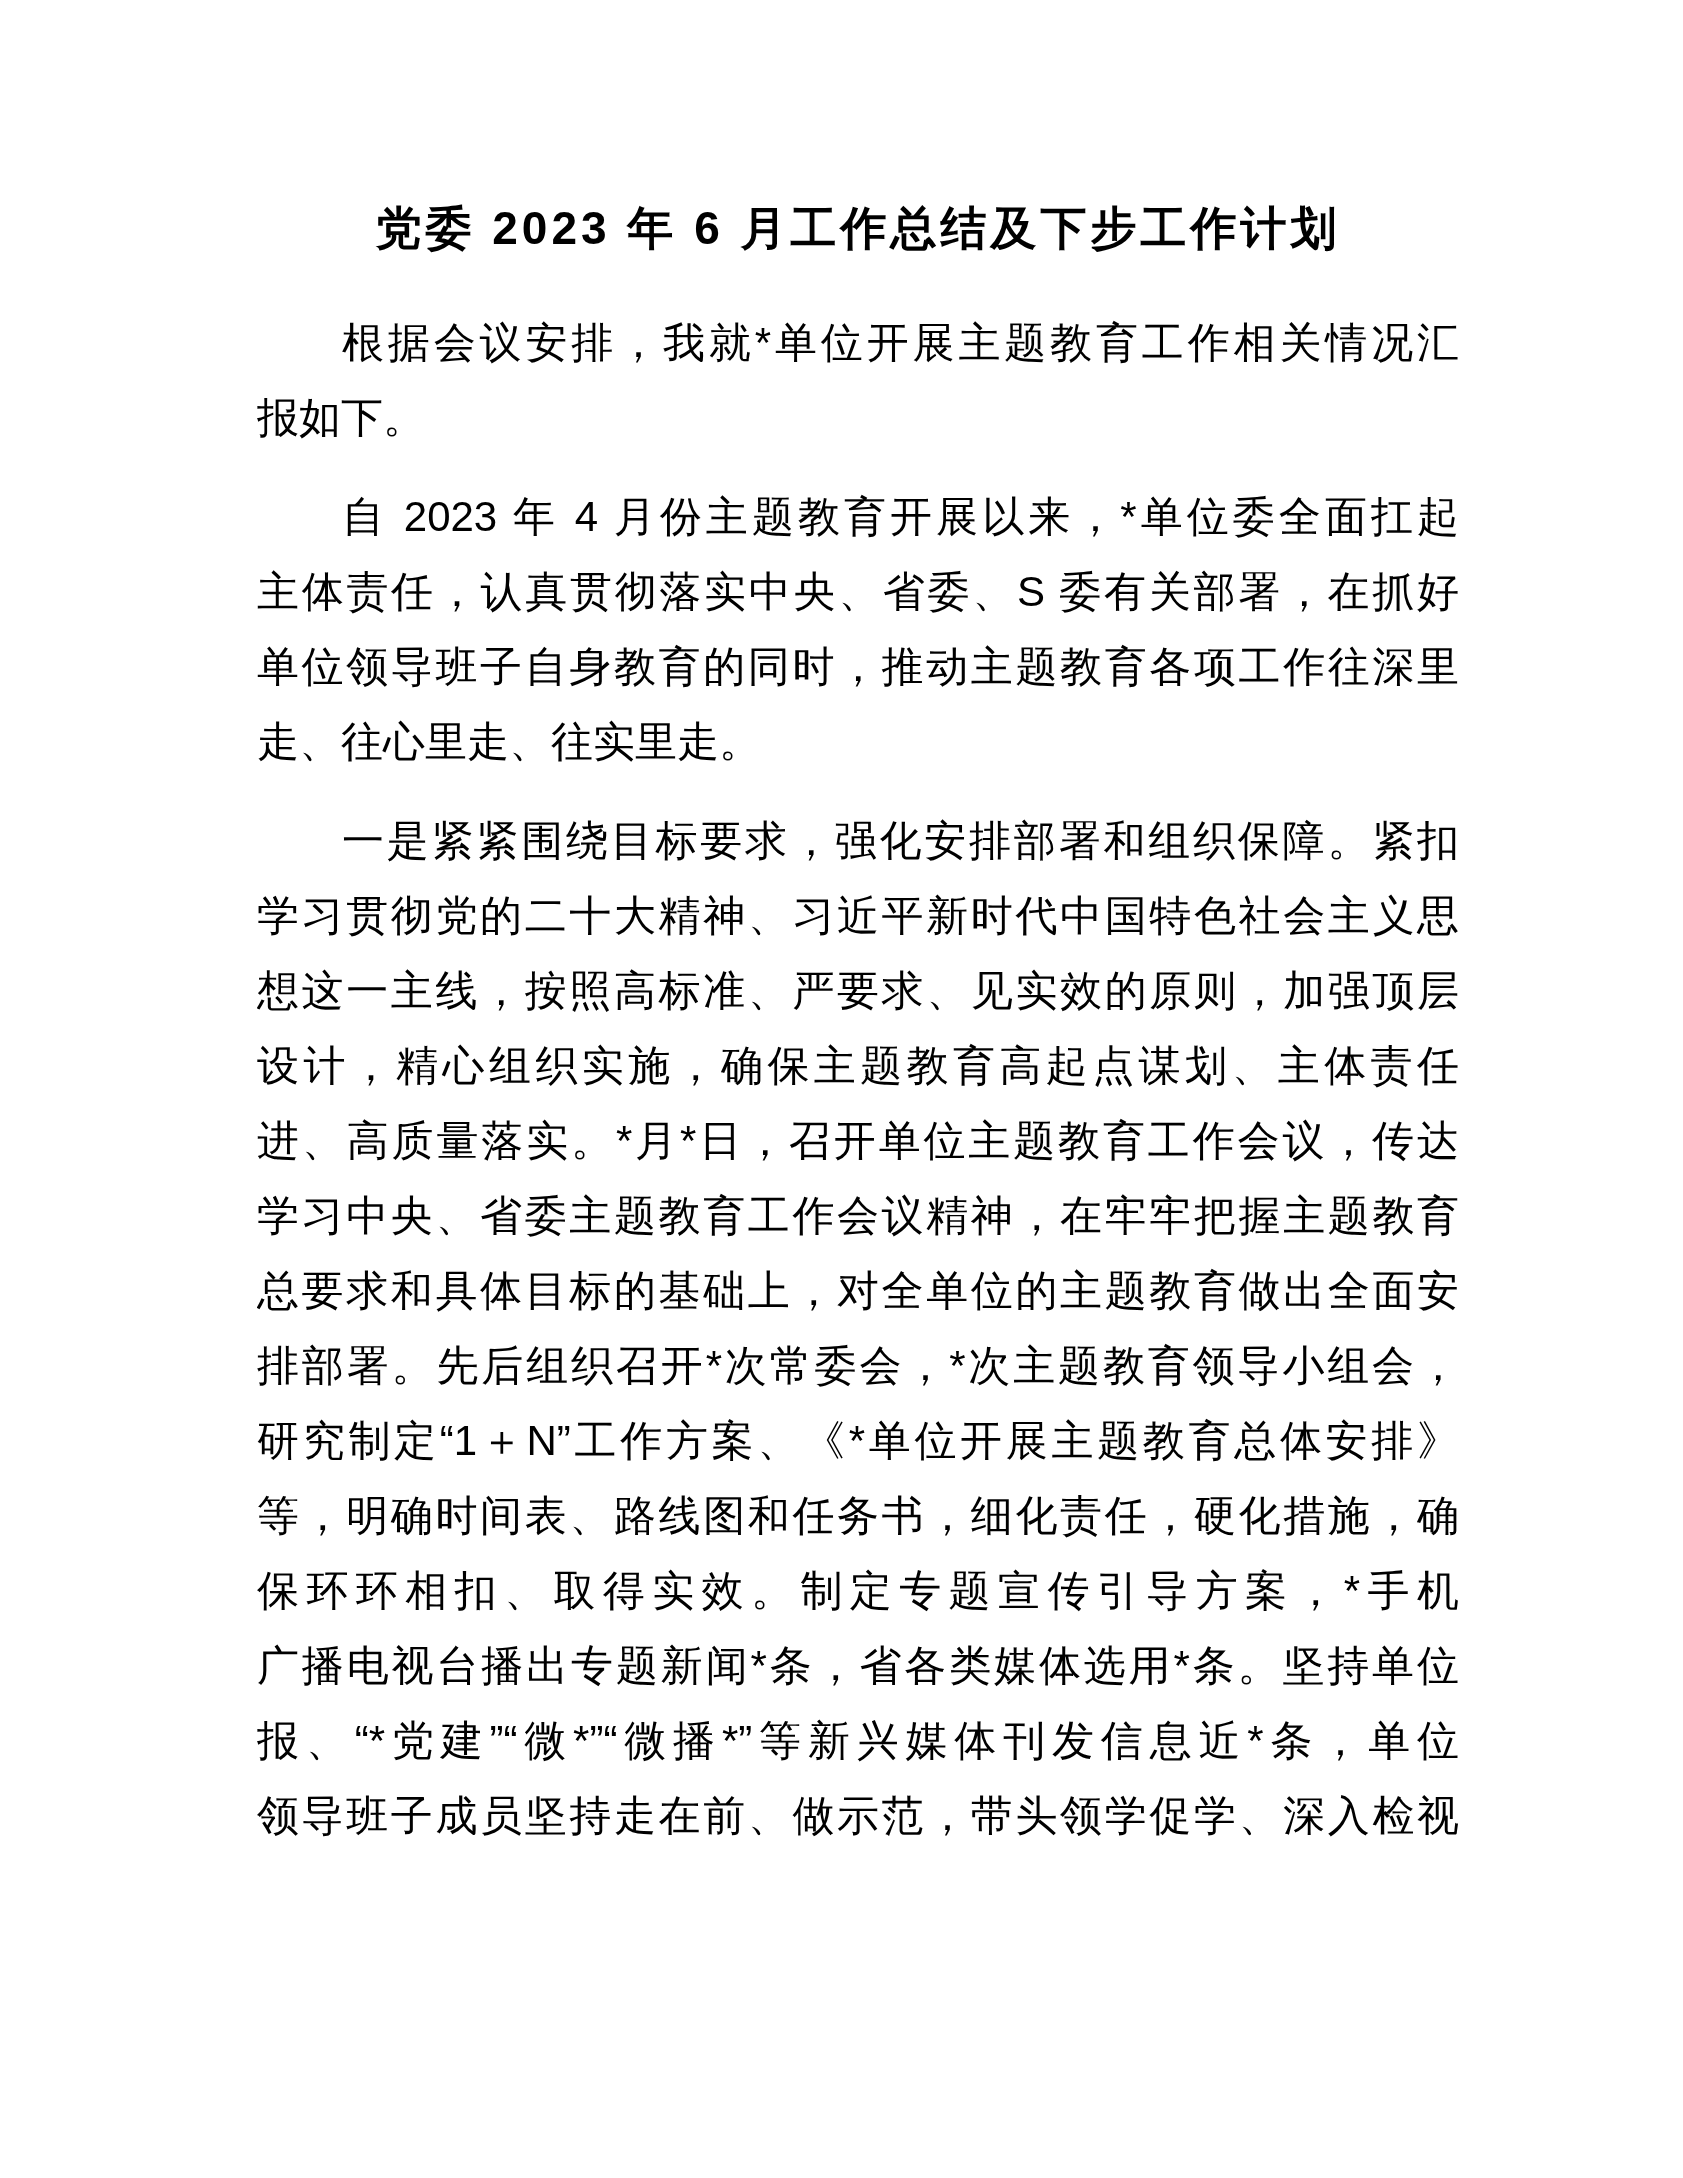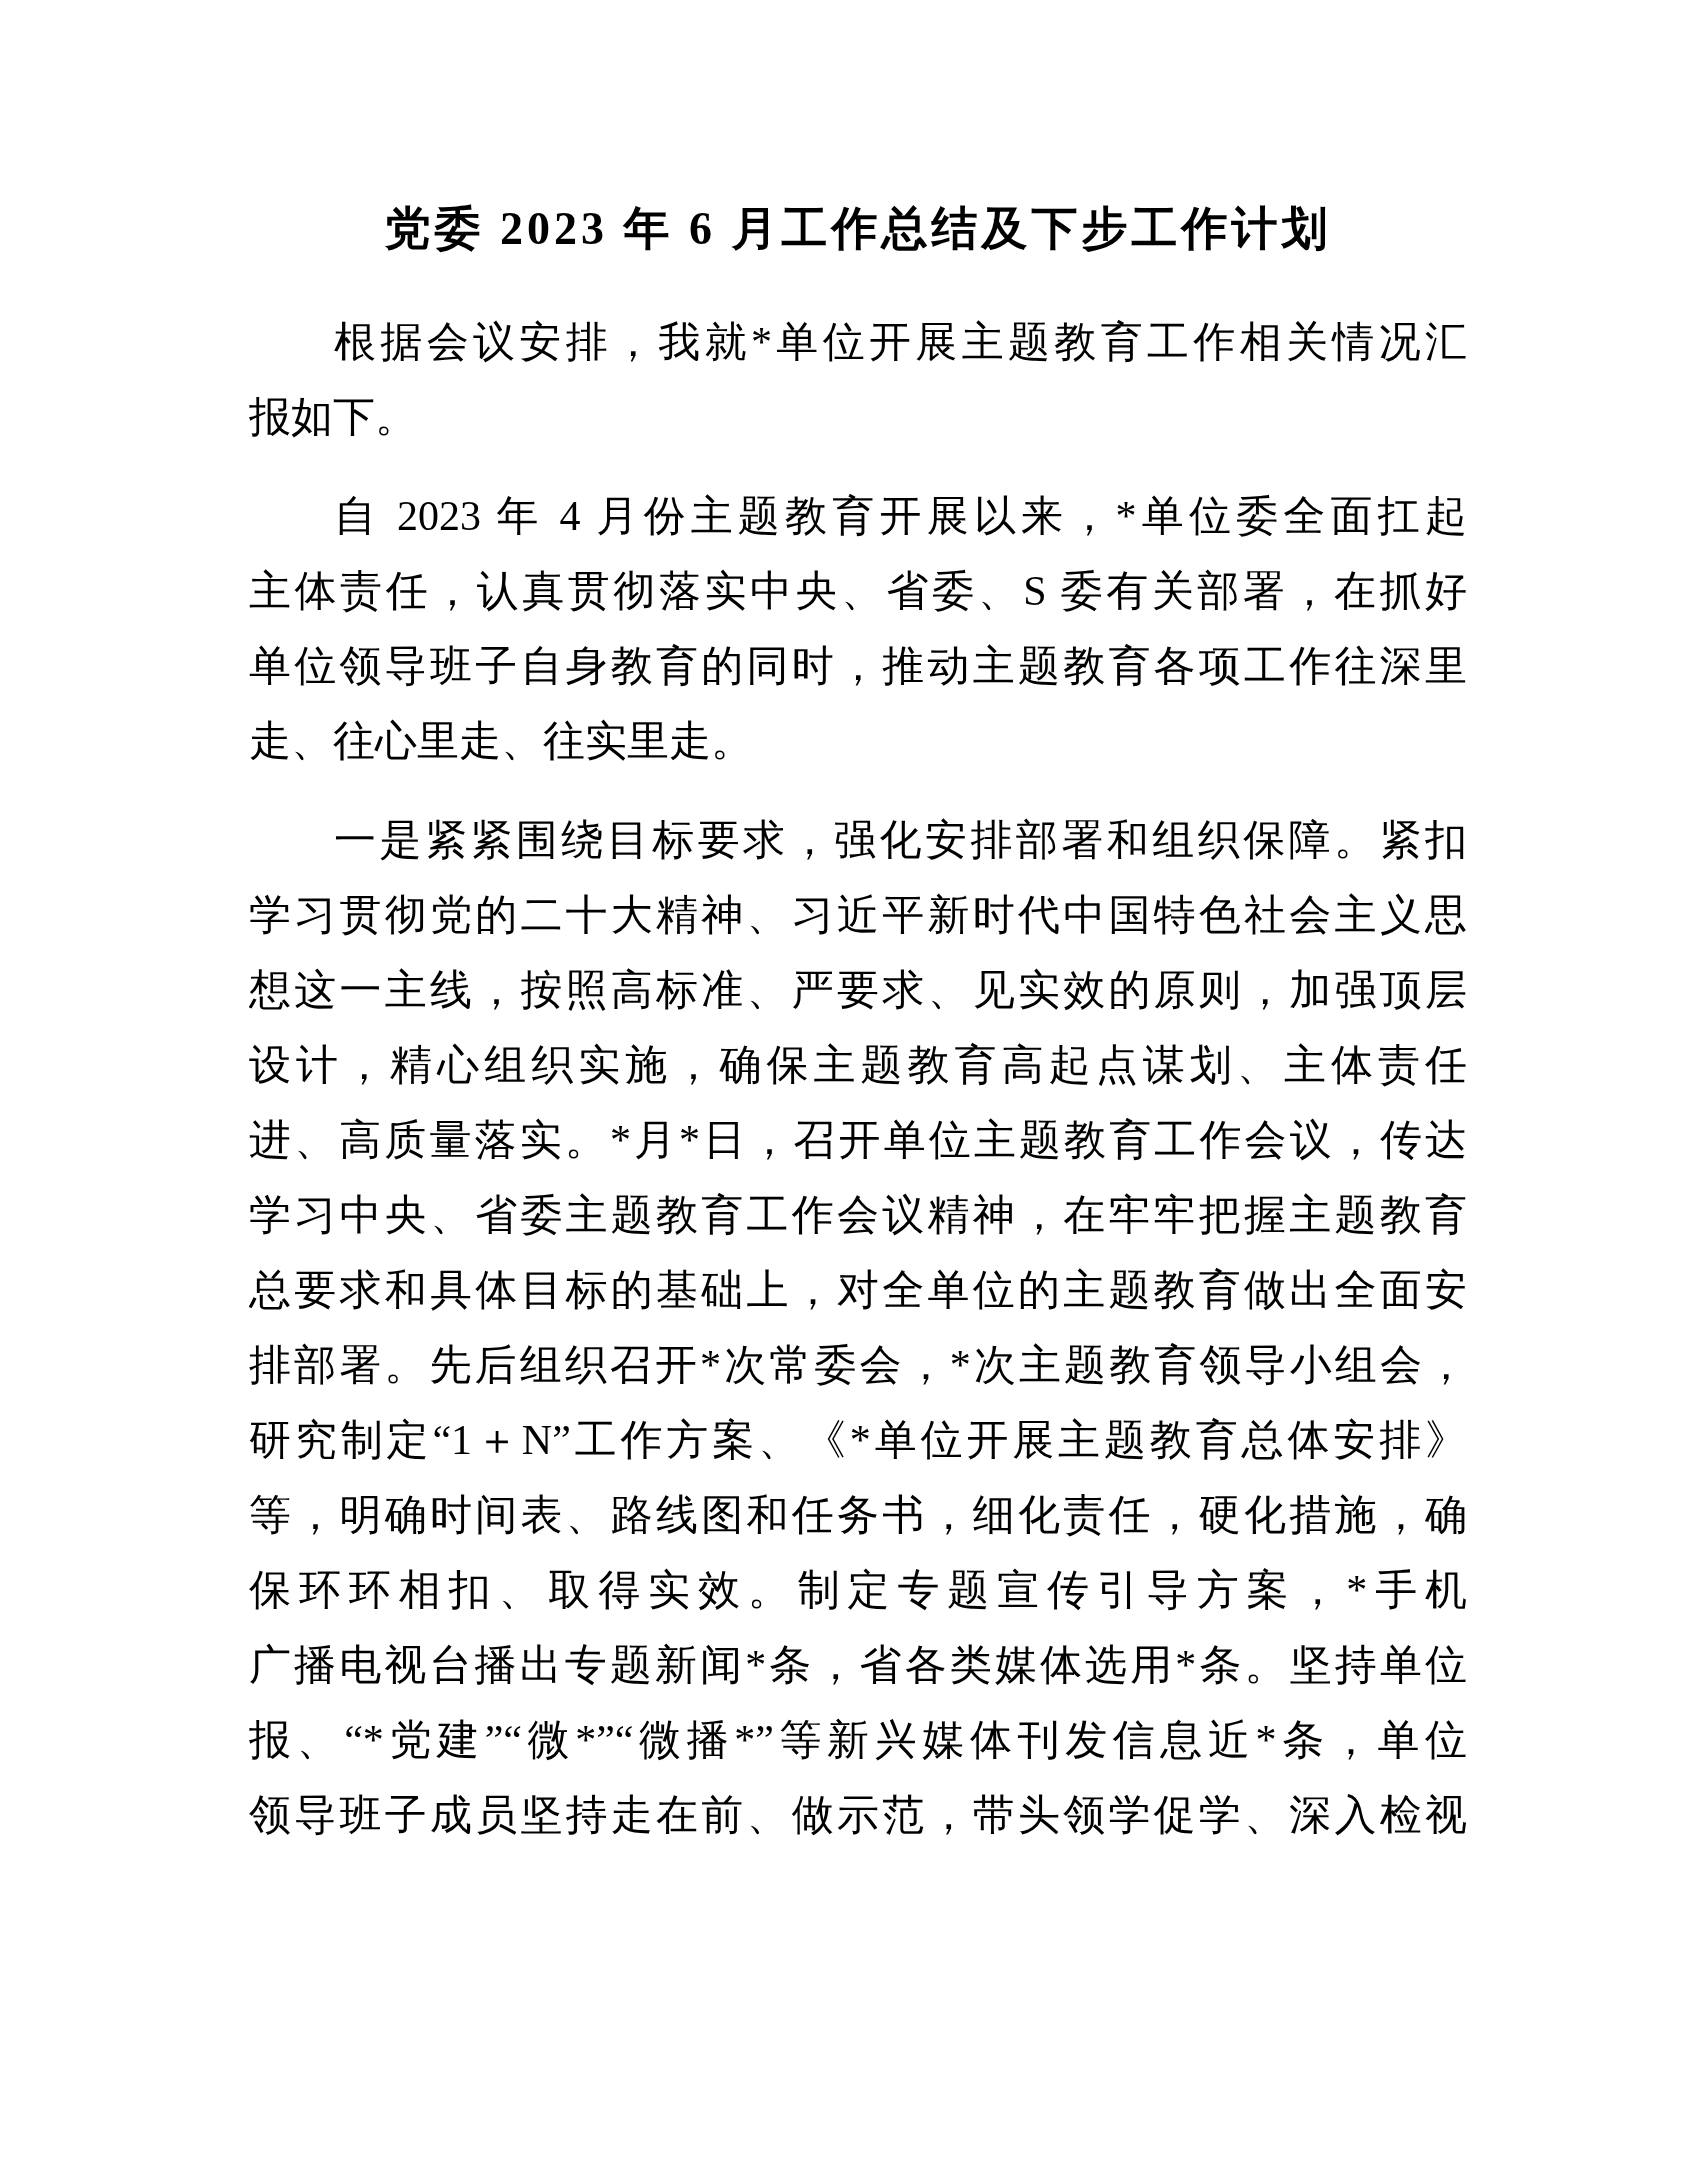--- a/index.html
+++ b/index.html
@@ -6,21 +6,21 @@
     margin: 0;
     padding: 0;
     background: #ffffff;
   }
   .page {
     position: relative;
     width: 1683px;
     height: 2178px;
     background: #ffffff;
     color: #000000;
-    font-family: Liberation Serif, serif;
+    font-family: Liberation Sans, sans-serif;
     overflow: hidden;
     border-radius: 14px;
   }
   .content {
     position: absolute;
     left: 249px;
     top: 0;
     width: 1218px;
   }
   .title {
@@ -30,21 +30,21 @@
     font-size: 46px;
     font-weight: 700;
     letter-spacing: 4px;
     text-align: center;
     white-space: nowrap;
   }
   .body-text {
     margin-top: 44px;
   }
   .para {
-    margin: 0;
+    margin: 8px;
   }
   .para + .para {
     margin-top: 24px;
   }
   .line {
     height: 75px;
     line-height: 75px;
     font-size: 42px;
     white-space: nowrap;
     text-align: justify;

